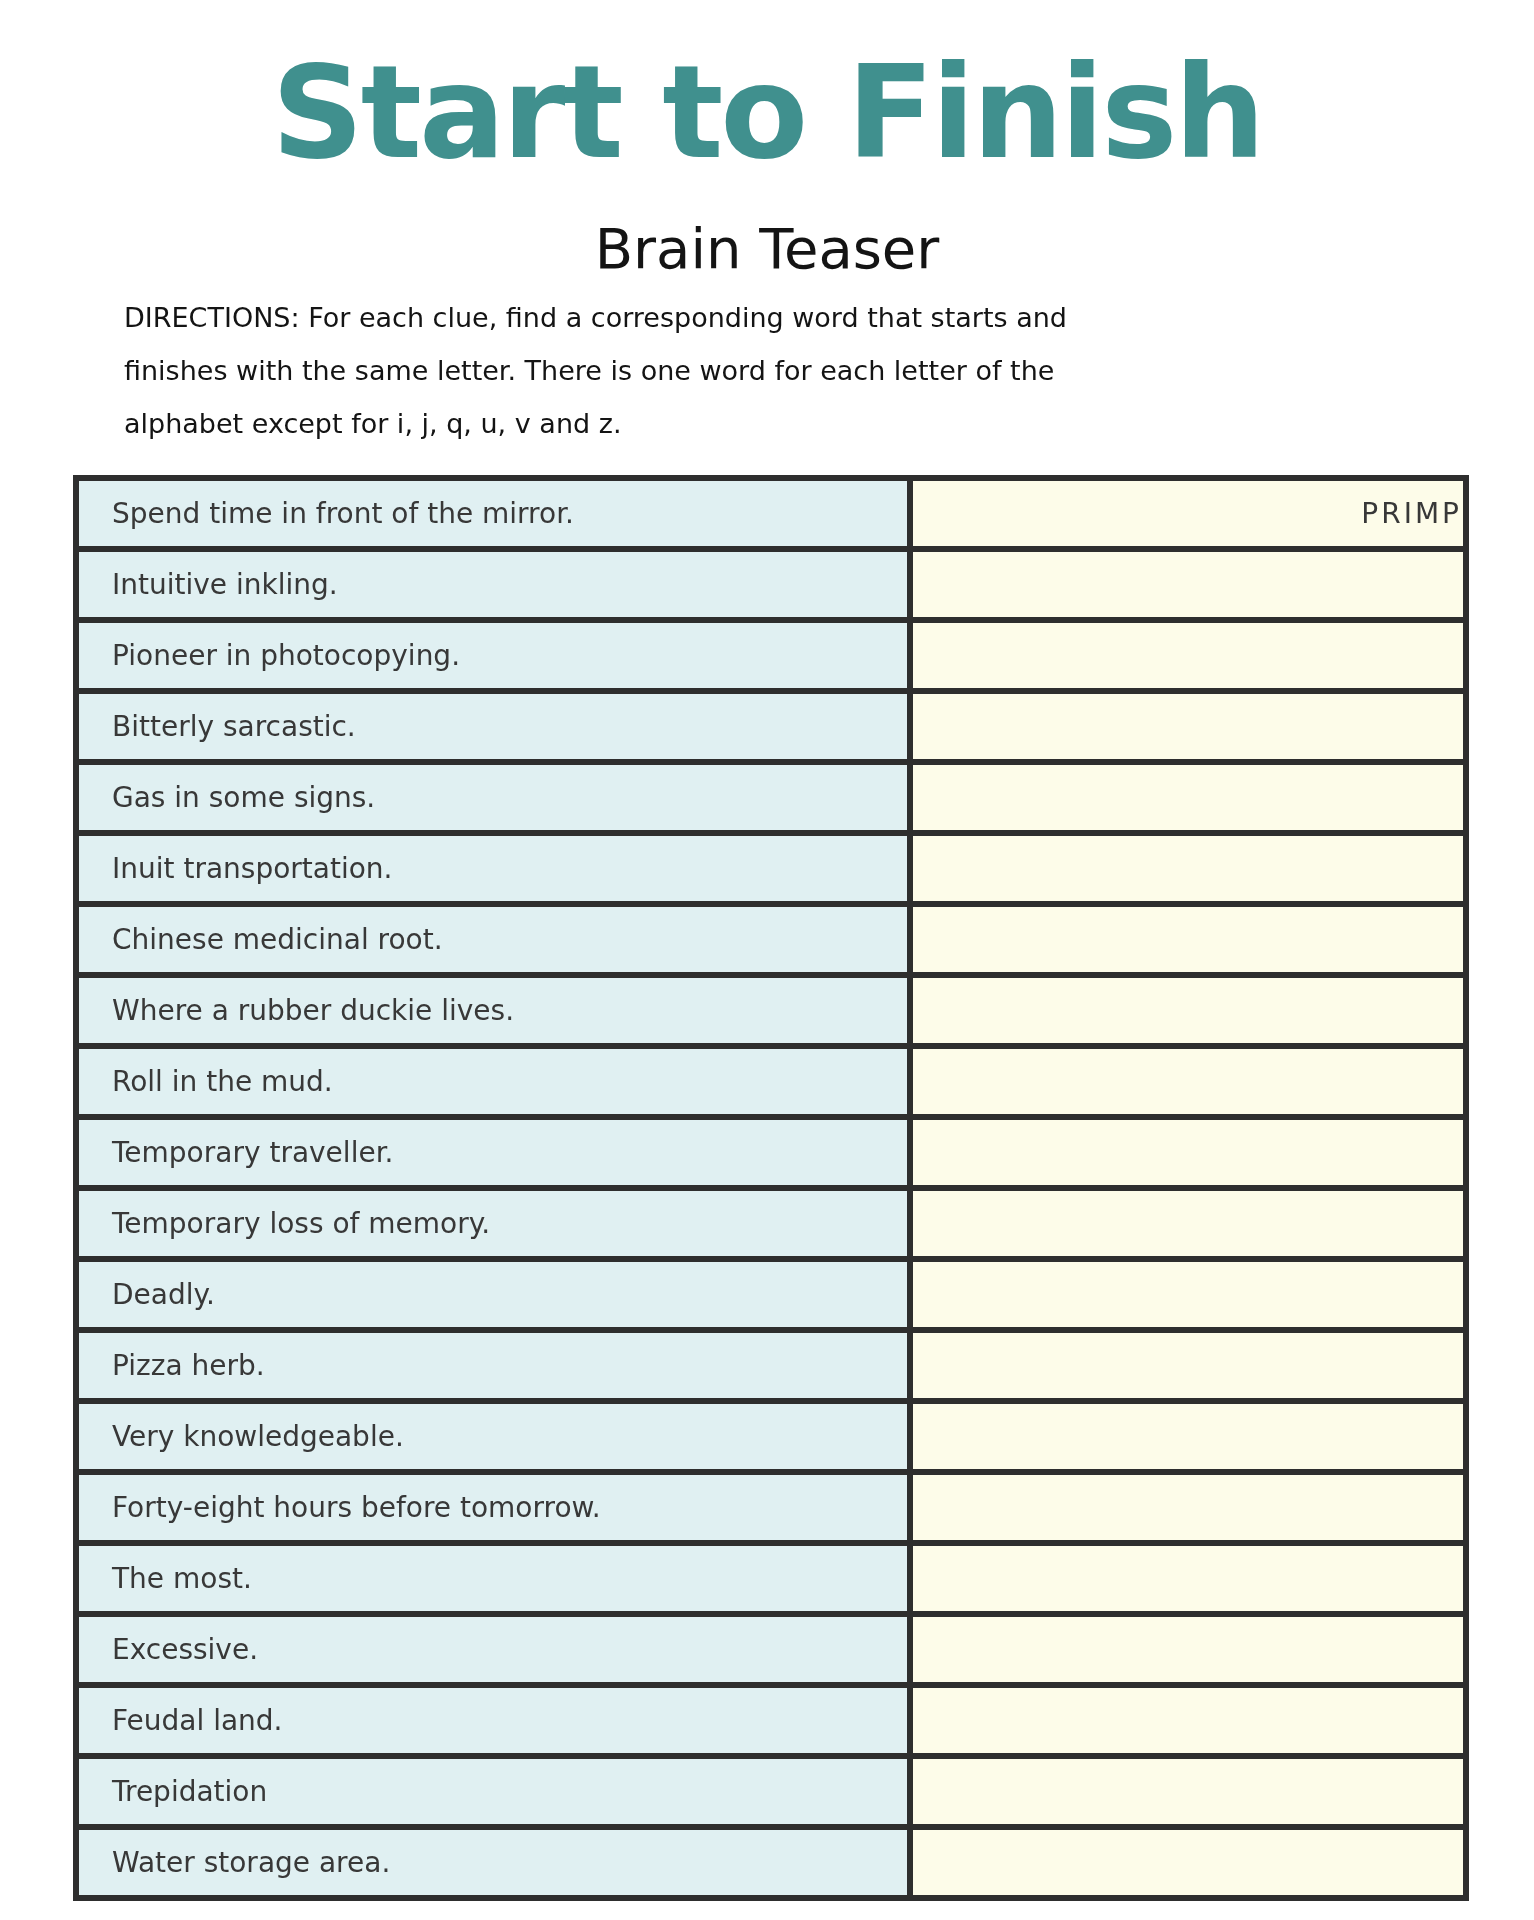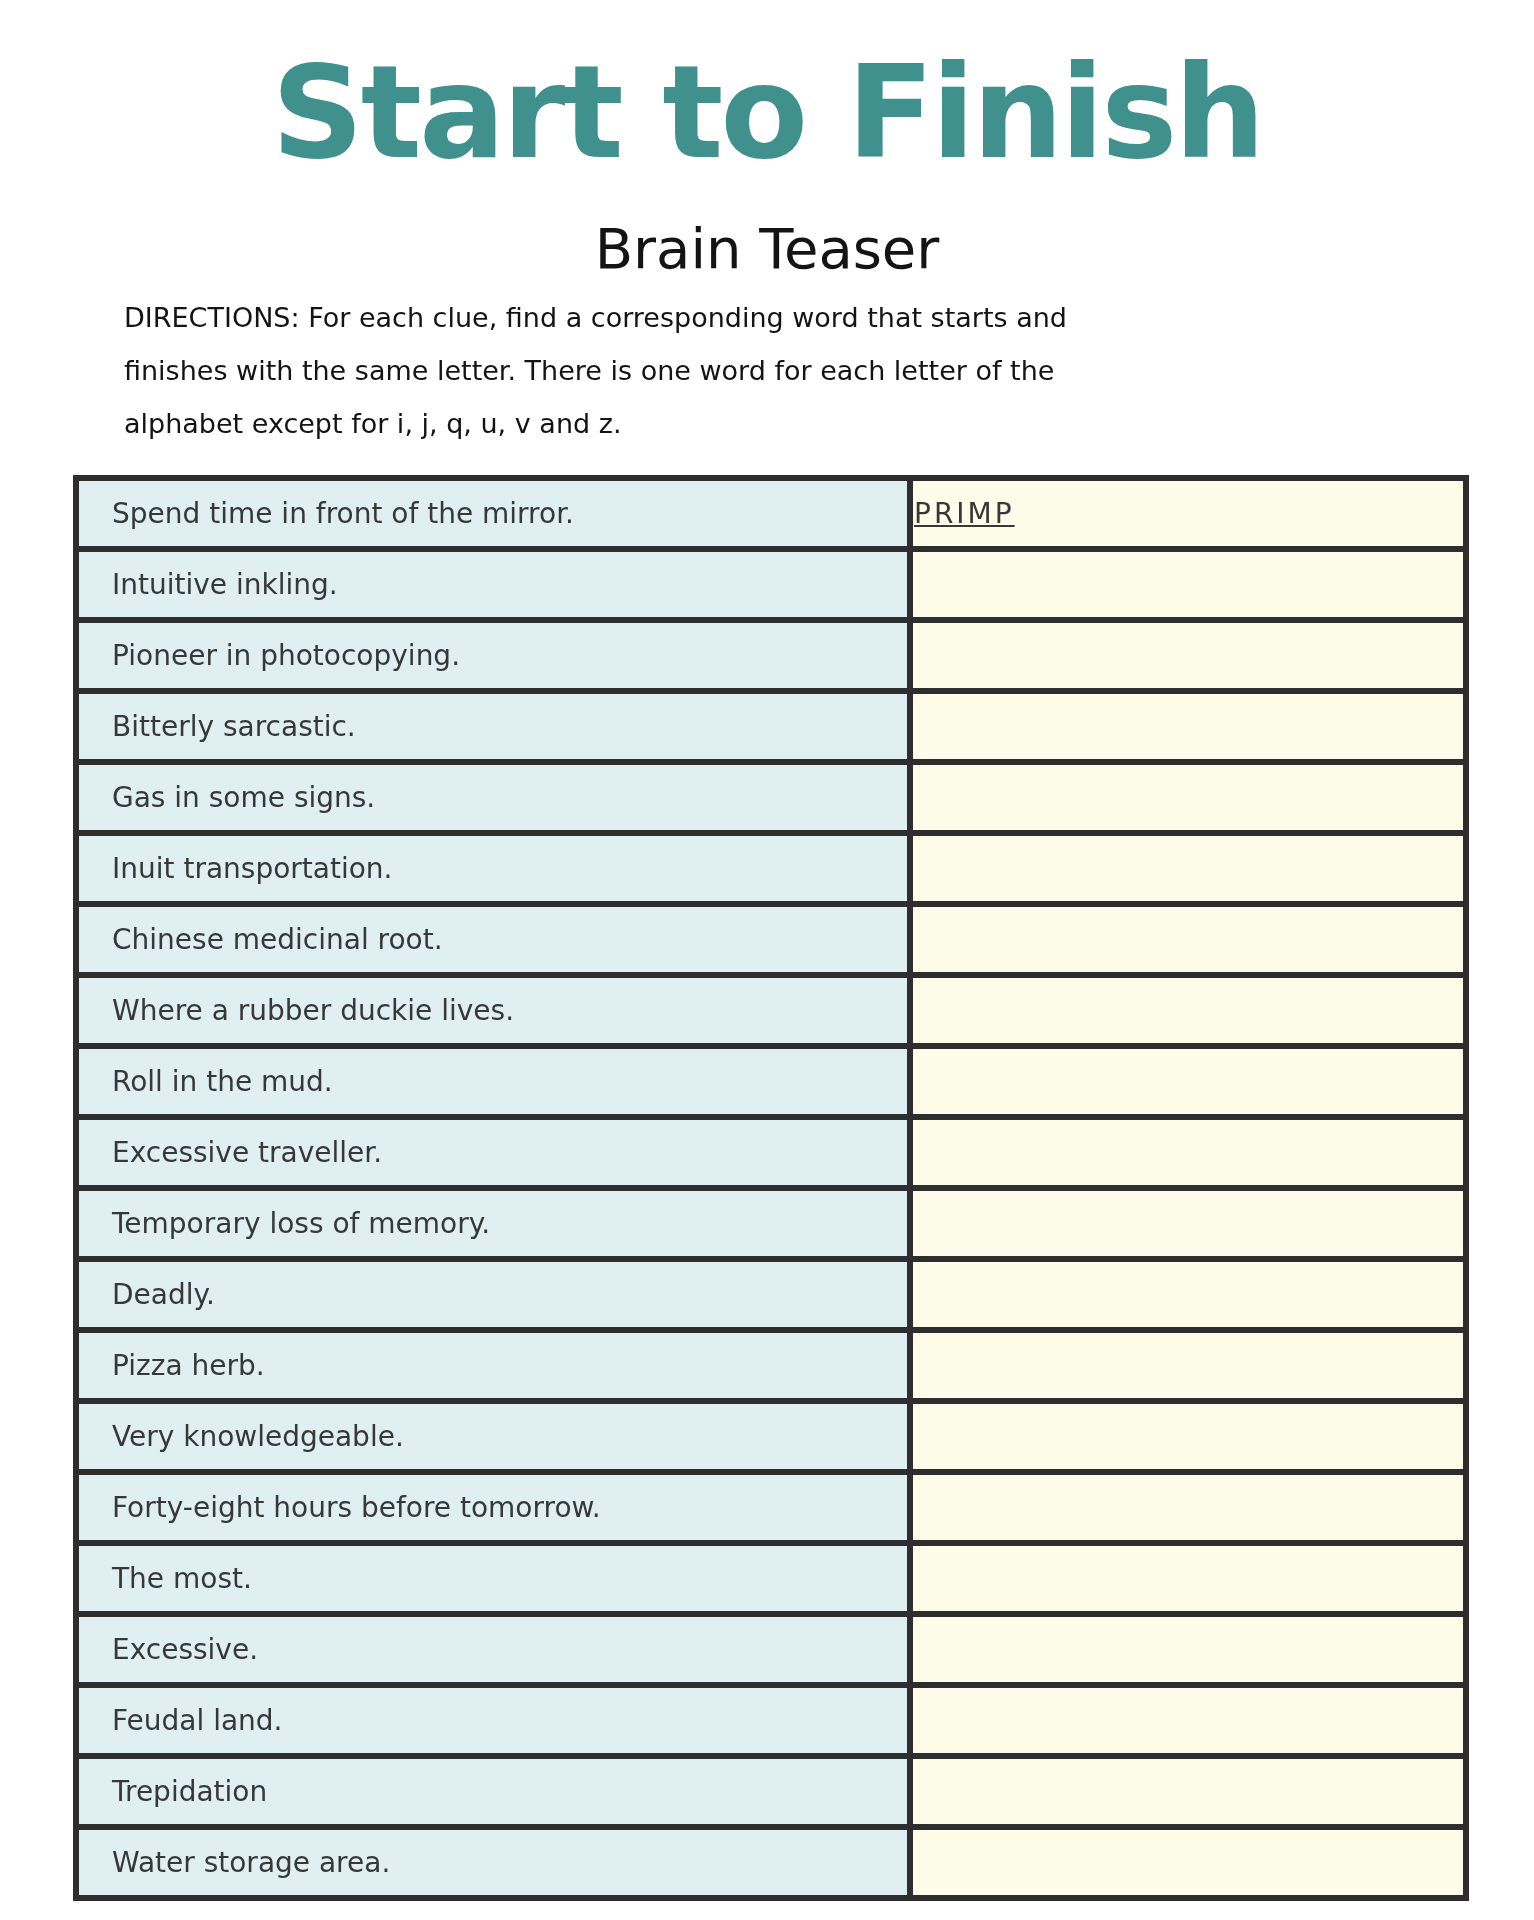--- a/index.html
+++ b/index.html
@@ -56,23 +56,22 @@
     color:var(--cell-text);
     overflow:hidden;
   }
   td.clue{
     background:var(--clue-cell-bg);
     padding-left:33px;
     text-align:left;
   }
   td.answer{
     background:var(--answer-cell-bg);
-    text-align:left;
+    text-align:right;
     letter-spacing:3px;
-    text-decoration:underline;
   }
 </style>
 </head>
 <body>
 
 <h1 class="title">Start to Finish</h1>
 
 <div class="subtitle">Brain Teaser</div>
 
 <div class="directions">
@@ -117,21 +116,21 @@
     </tr>
     <tr>
       <td class="clue">Where a rubber duckie lives.</td>
       <td class="answer"></td>
     </tr>
     <tr>
       <td class="clue">Roll in the mud.</td>
       <td class="answer"></td>
     </tr>
     <tr>
-      <td class="clue">Excessive traveller.</td>
+      <td class="clue">Temporary traveller.</td>
       <td class="answer"></td>
     </tr>
     <tr>
       <td class="clue">Temporary loss of memory.</td>
       <td class="answer"></td>
     </tr>
     <tr>
       <td class="clue">Deadly.</td>
       <td class="answer"></td>
     </tr>

